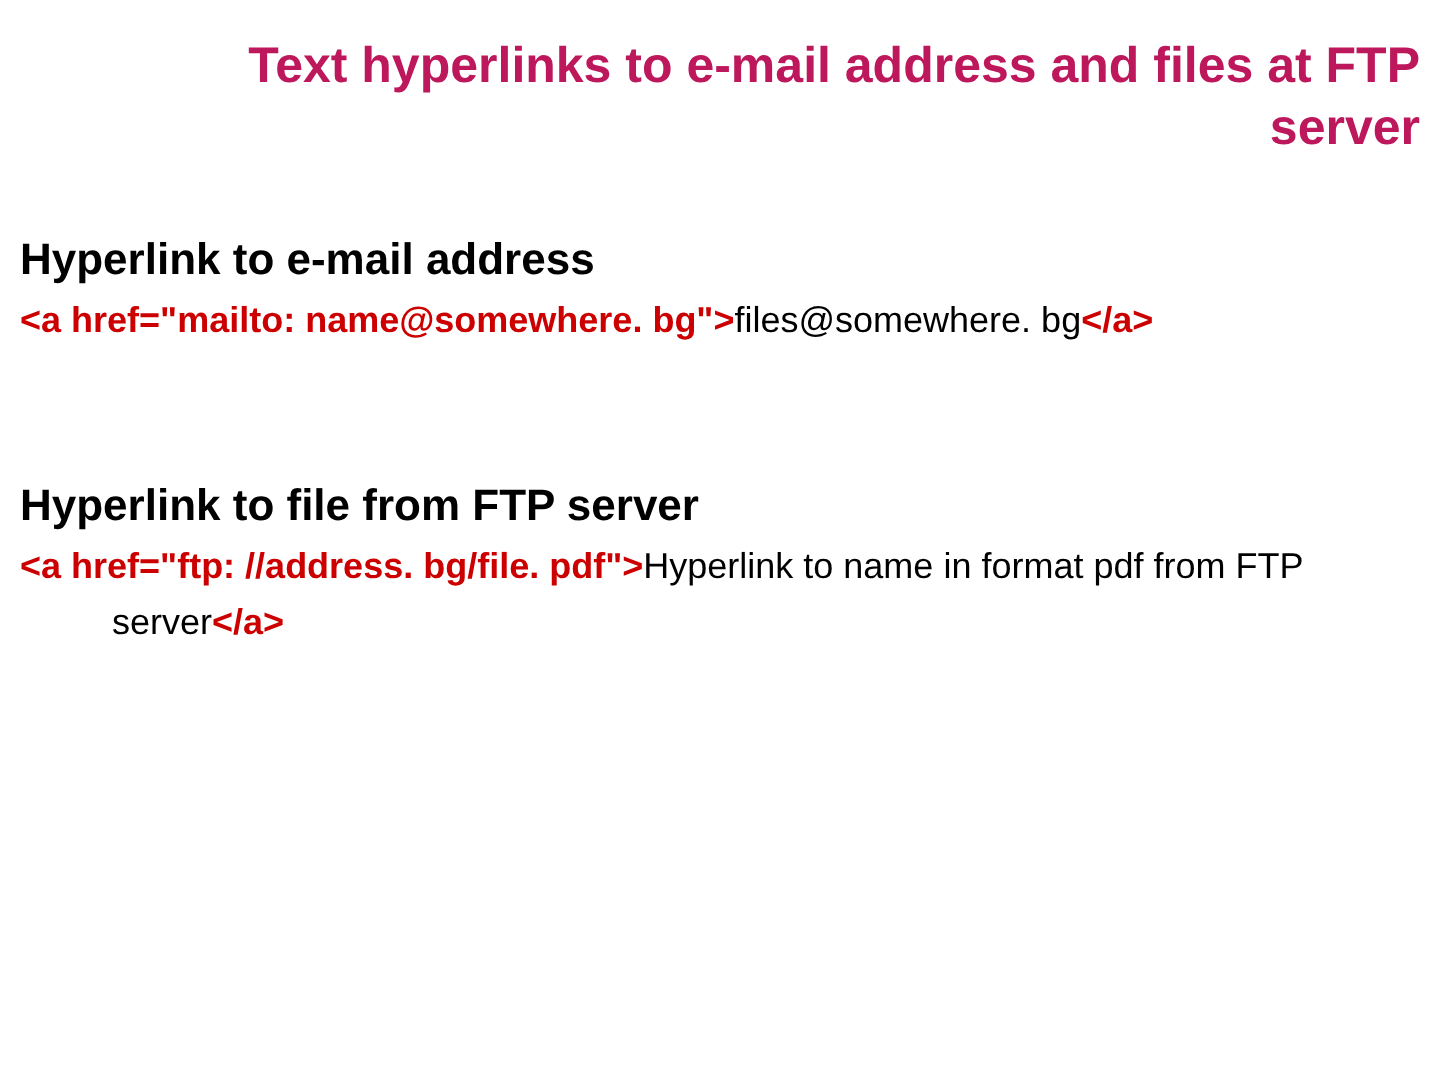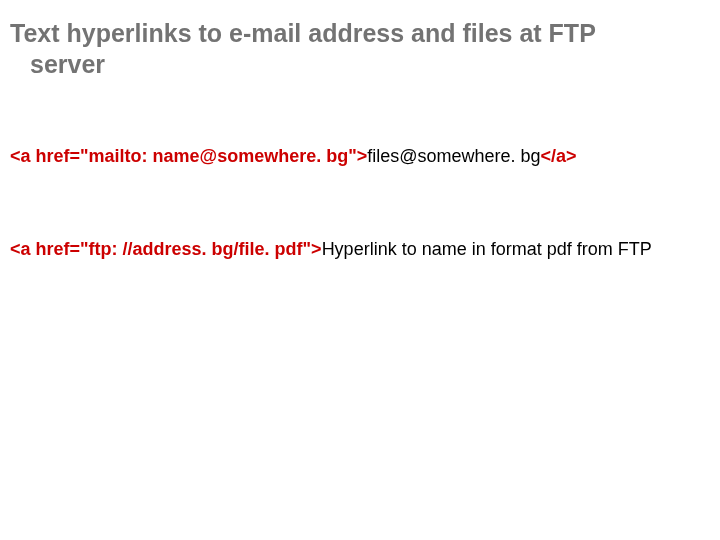--- a/index.html
+++ b/index.html
@@ -11,27 +11,28 @@
     font-family: Arial, Helvetica, sans-serif;
     color: #000000;
   }
   .slide {
     box-sizing: border-box;
     padding: 18px 10px 10px 10px;
     width: 720px;
     height: 540px;
   }
   .title {
-    color: #737373;
+    color: #be185d;
     font-weight: bold;
     font-size: 25px;
     line-height: 1.25;
     padding-left: 0px;
     text-indent: 0px;
-    margin-bottom: 62px;
+    margin-bottom: 36px;
+    text-align: right;
   }
   .title-line2 {
     padding-left: 20px;
   }
   .subhead {
     color: #000000;
     font-weight: bold;
     font-size: 22px;
     margin-bottom: 4px;
   }
@@ -58,23 +59,28 @@
 </head>
 <body>
 
 <div class="slide">
 
   <div class="title">
     <span>Text  hyperlinks to e-mail address and files at FTP</span><br>
     <span class="title-line2">server</span>
   </div>
 
+  <div class="subhead">Hyperlink to e-mail address</div>
   <div class="code-line">
     <span class="red-bold">&lt;a href="mailto: name@somewhere. bg"&gt;</span><span class="black">files@somewhere. bg</span><span class="red-bold">&lt;/a&gt;</span>
   </div>
 
   <div class="gap-lg"></div>
 
+  <div class="subhead">Hyperlink to file from FTP server</div>
   <div class="code-line">
     <span class="red-bold">&lt;a href="ftp: //address. bg/file. pdf"&gt;</span><span class="black">Hyperlink to name in format  pdf from FTP</span>
+    <span class="indent">
+      <span class="black">server</span><span class="red-bold">&lt;/a&gt;</span>
+    </span>
   </div>
 
 </div>
 
 </body></html>

